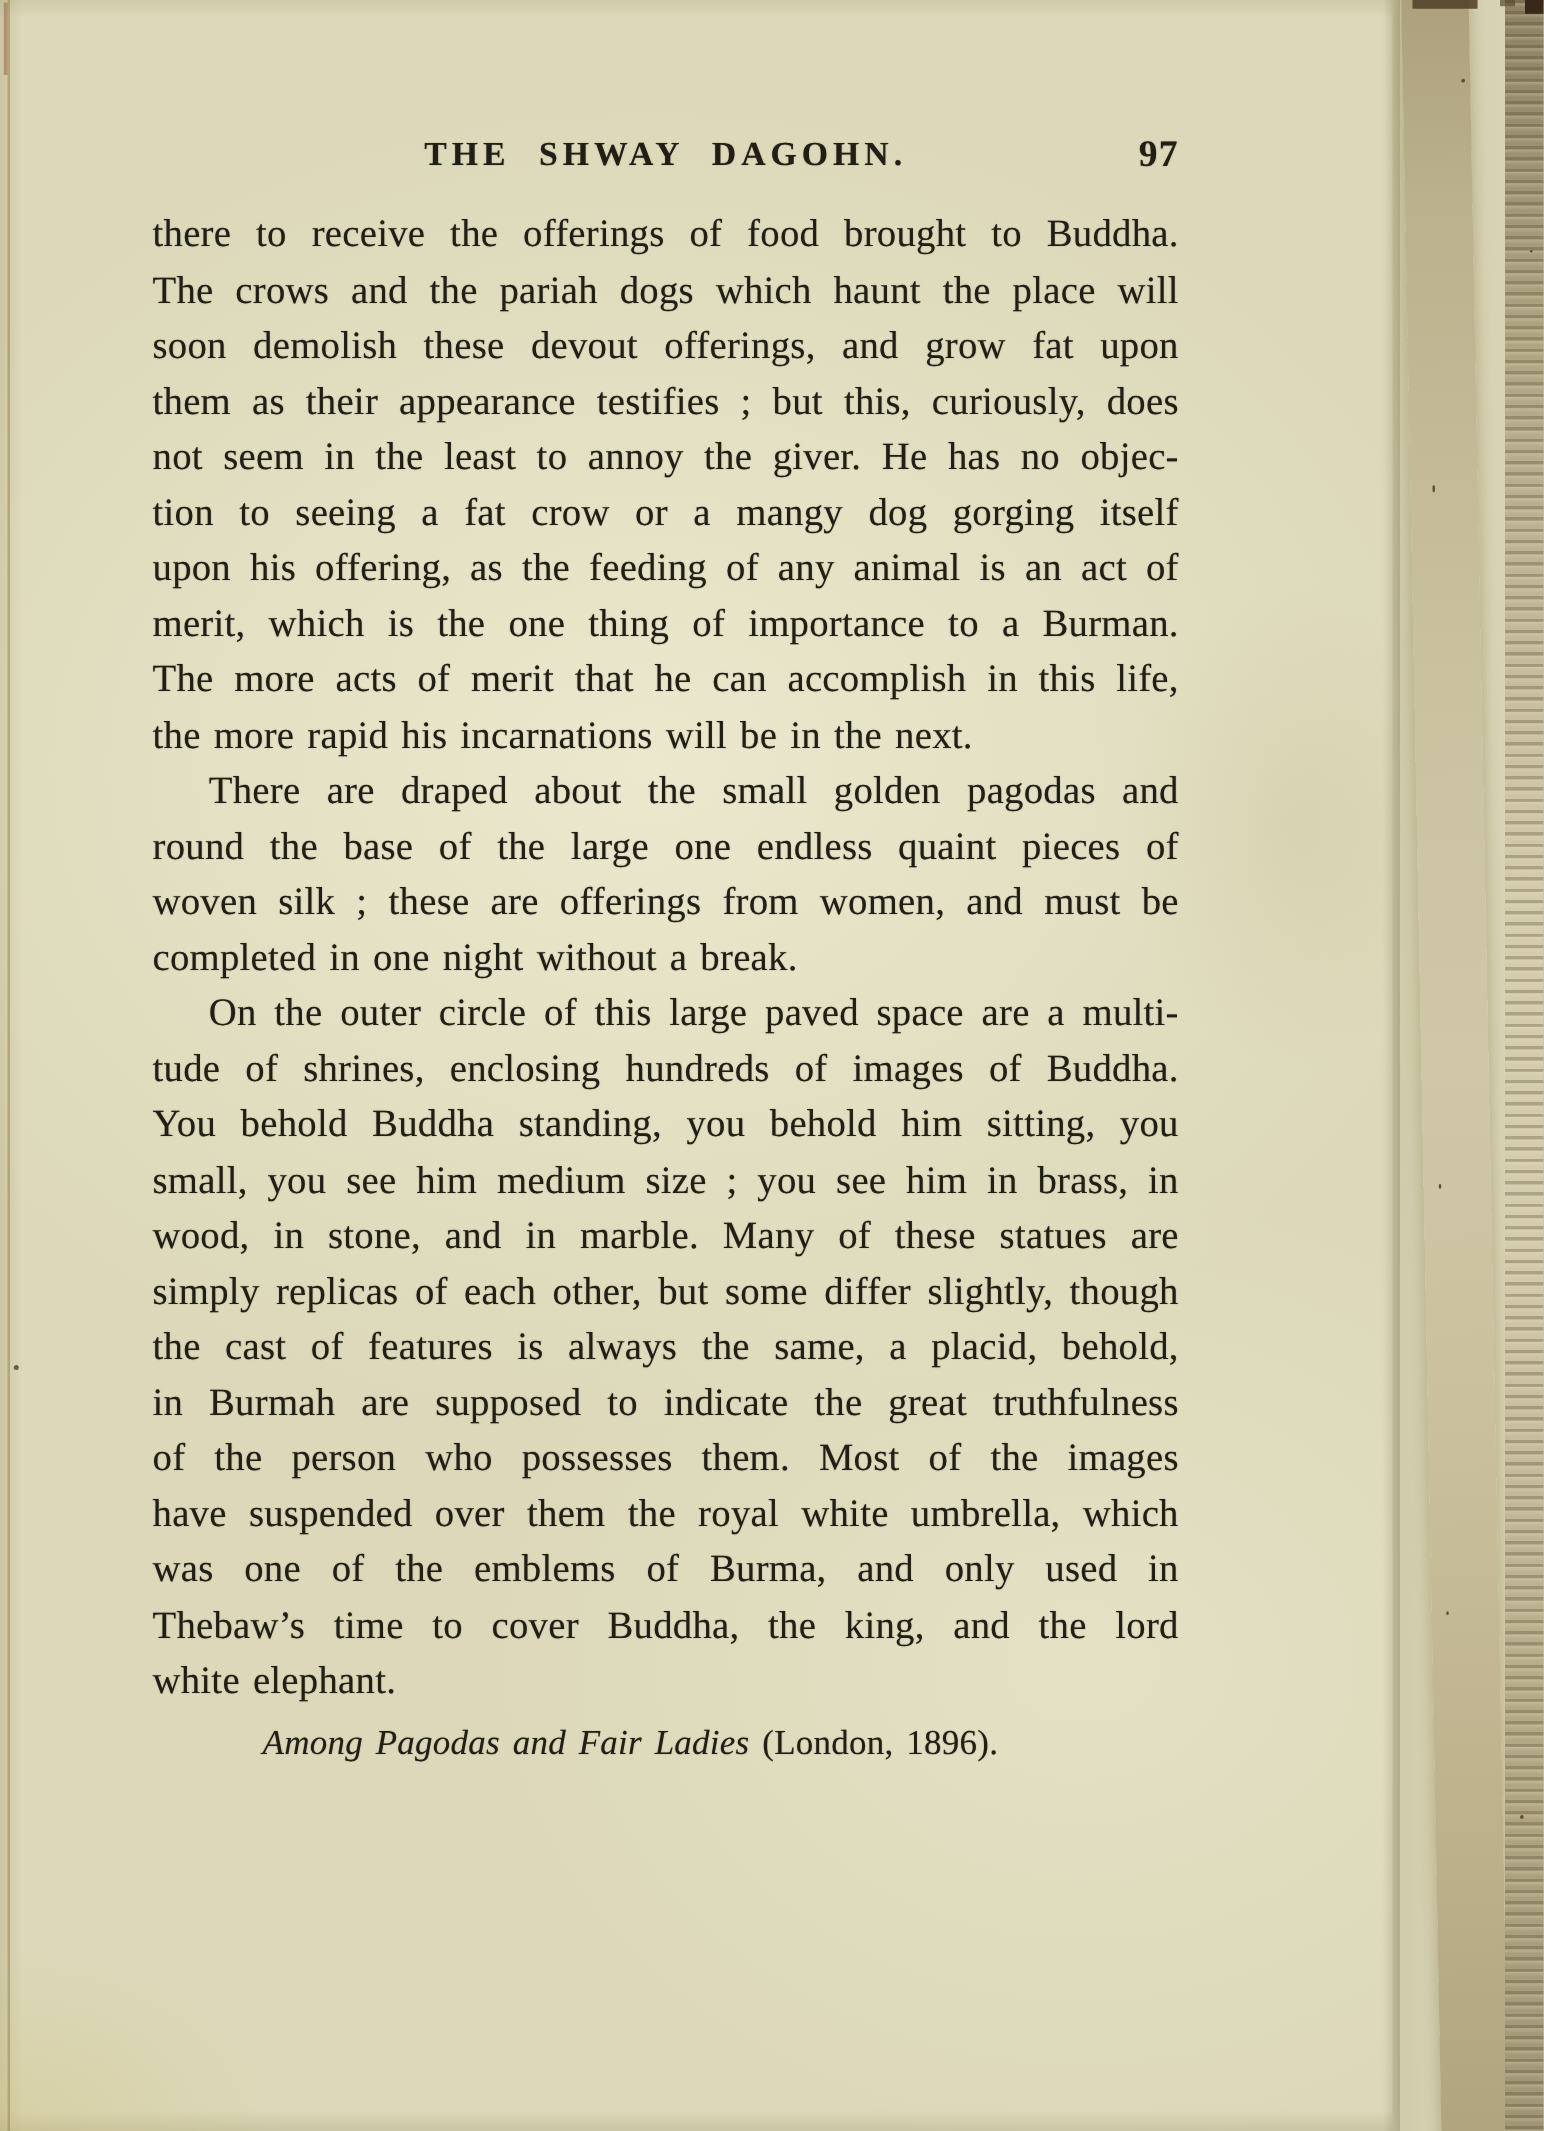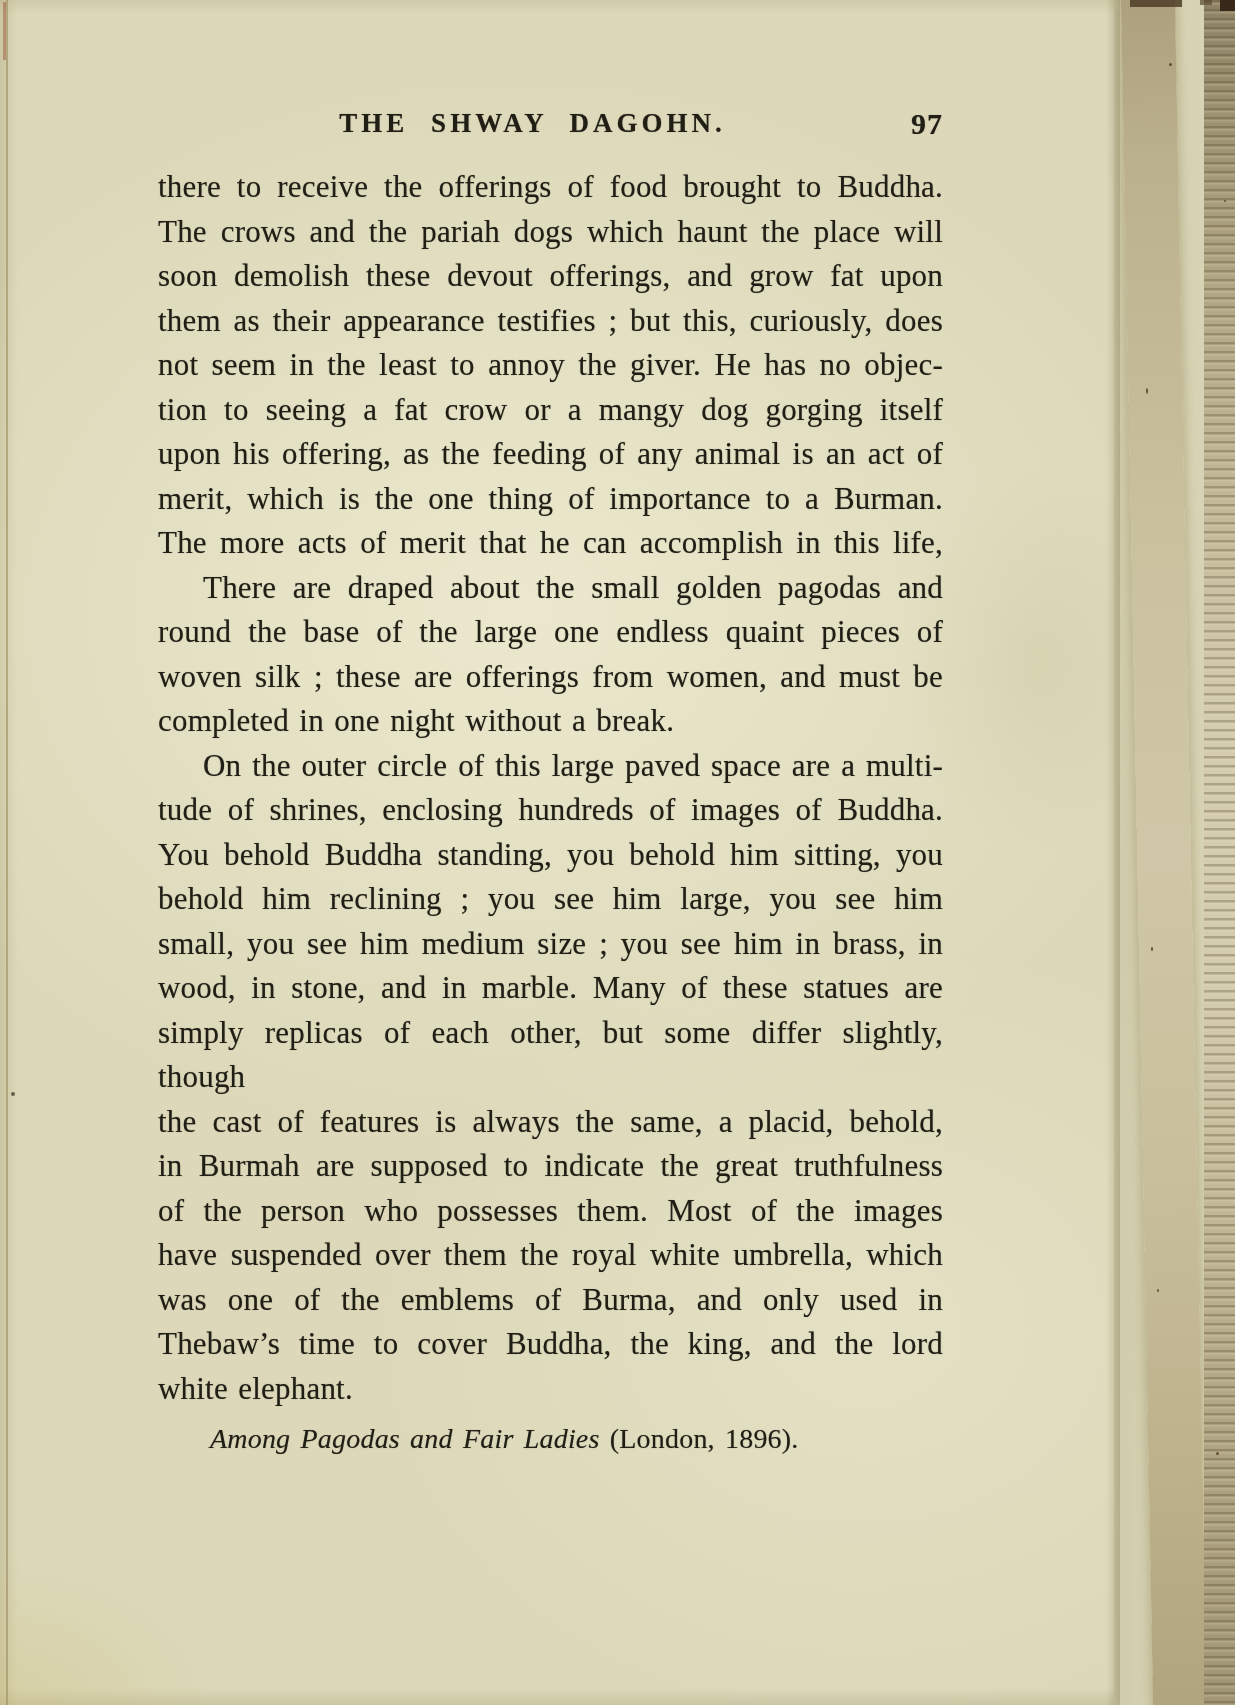--- a/index.html
+++ b/index.html
@@ -64,21 +64,21 @@
     position:absolute;right:0;top:1px;
     font-size:30px;font-weight:700;letter-spacing:1px;
   }
   .body-text{
     position:absolute;left:122px;top:165px;width:821px;
     font-size:31px;line-height:44.5px;letter-spacing:0.2px;word-spacing:2.5px;
     font-weight:500;
   }
   .para{margin:0;}
   .para.indent .tline:first-child{text-indent:45px;}
-  .tline{text-align:justify;text-align-last:justify;margin-left:36px;}
+  .tline{text-align:justify;text-align-last:justify;}
   .tline.lastline{text-align-last:left;}
   .citation{
     margin-top:7px;margin-left:88px;
     font-size:28px;line-height:42px;word-spacing:3px;
   }
   .cit-italic{font-style:italic;}
 </style>
 </head>
 <body>
 
@@ -113,32 +113,32 @@
     <div class="para">
         <div class="tline">there to receive the offerings of food brought to Buddha.</div>
         <div class="tline">The crows and the pariah dogs which haunt the place will</div>
         <div class="tline">soon demolish these devout offerings, and grow fat upon</div>
         <div class="tline">them as their appearance testifies ; but this, curiously, does</div>
         <div class="tline">not seem in the least to annoy the giver.  He has no objec-</div>
         <div class="tline">tion to seeing a fat crow or a mangy dog gorging itself</div>
         <div class="tline">upon his offering, as the feeding of any animal is an act of</div>
         <div class="tline">merit, which is the one thing of importance to a Burman.</div>
         <div class="tline">The more acts of merit that he can accomplish in this life,</div>
+        <div class="tline lastline">the more rapid his incarnations will be in the next.</div>
       </div>
       <div class="para indent">
         <div class="tline">There are draped about the small golden pagodas and</div>
         <div class="tline">round the base of the large one endless quaint pieces of</div>
         <div class="tline">woven silk ; these are offerings from women, and must be</div>
         <div class="tline lastline">completed in one night without a break.</div>
       </div>
       <div class="para indent">
         <div class="tline">On the outer circle of this large paved space are a multi-</div>
         <div class="tline">tude of shrines, enclosing hundreds of images of Buddha.</div>
         <div class="tline">You behold Buddha standing, you behold him sitting, you</div>
-        <div class="tline">behold him reclining ; you see him large, you see him</div>
         <div class="tline">small, you see him medium size ; you see him in brass, in</div>
         <div class="tline">wood, in stone, and in marble.  Many of these statues are</div>
         <div class="tline">simply replicas of each other, but some differ slightly, though</div>
         <div class="tline">the cast of features is always the same, a placid, behold,</div>
         <div class="tline">in Burmah are supposed to indicate the great truthfulness</div>
         <div class="tline">of the person who possesses them.  Most of the images</div>
         <div class="tline">have suspended over them the royal white umbrella, which</div>
         <div class="tline">was one of the emblems of Burma, and only used in</div>
         <div class="tline">Thebaw’s time to cover Buddha, the king, and the lord</div>
         <div class="tline lastline">white elephant.</div>

